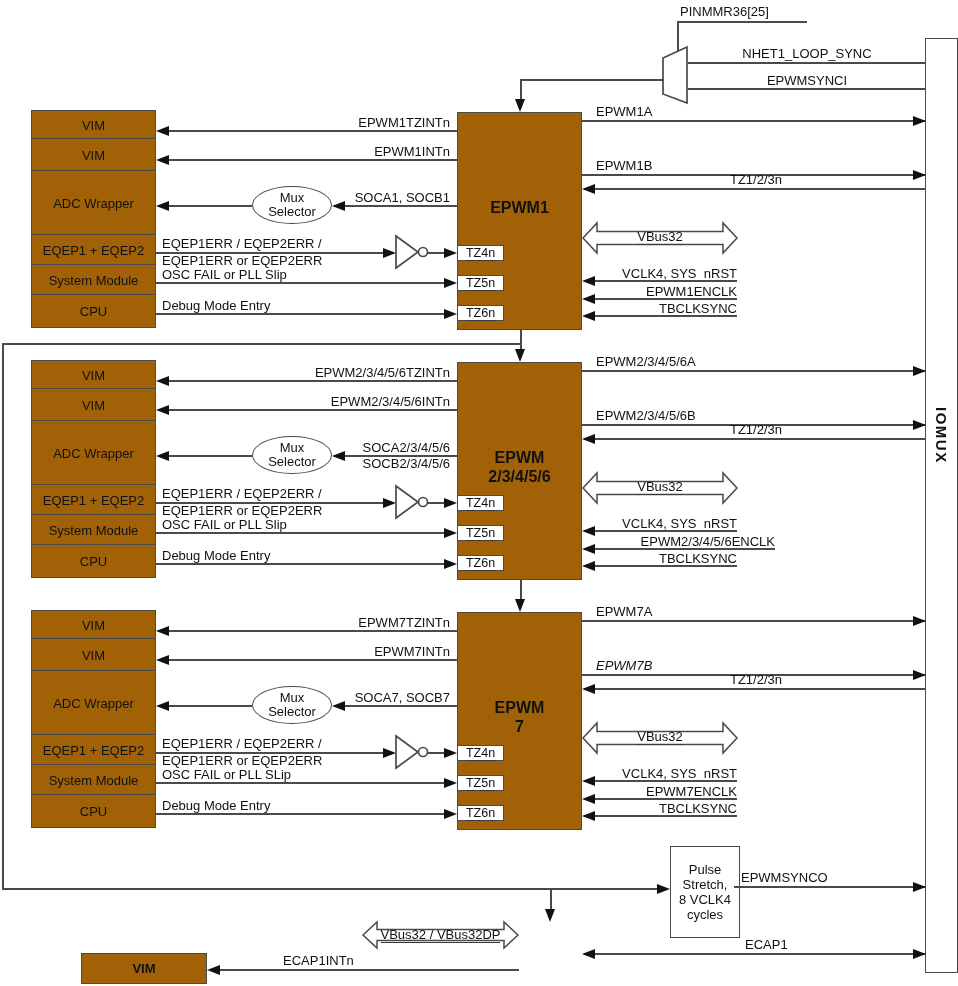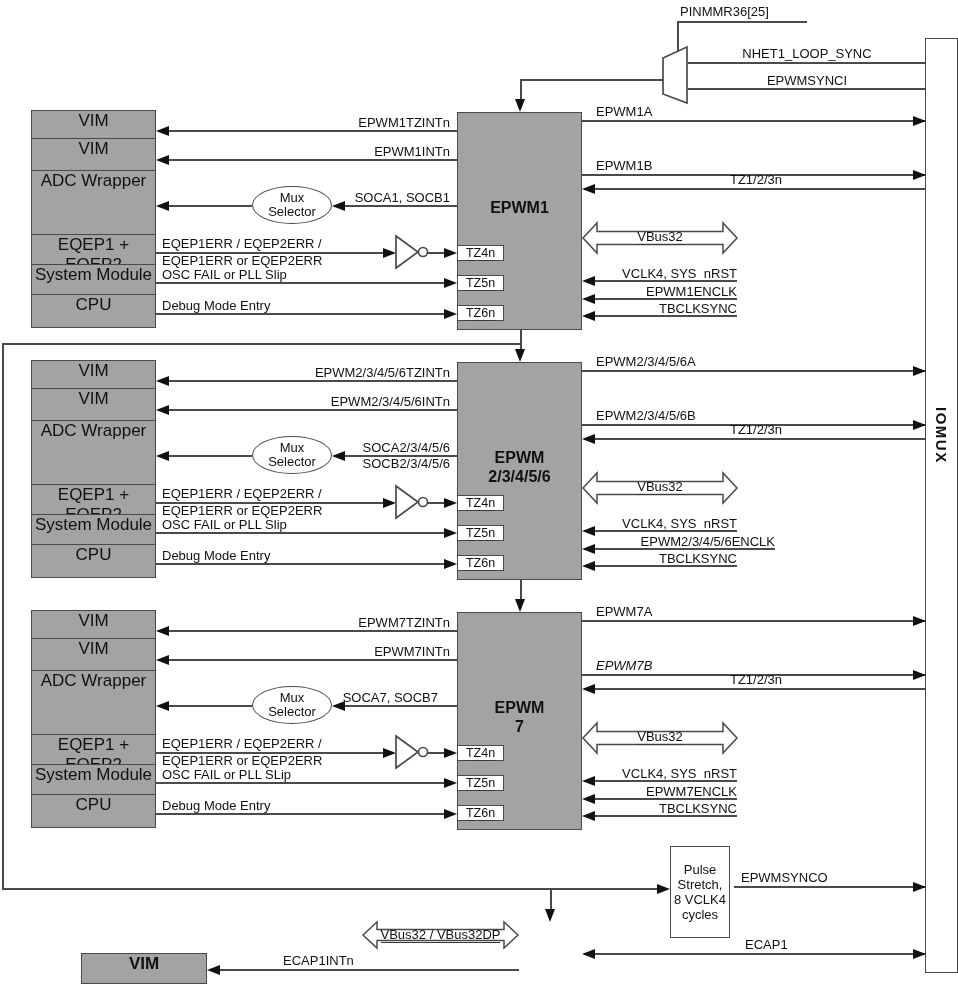--- a/index.html
+++ b/index.html
@@ -5,21 +5,21 @@
   html,body{margin:0;padding:0;background:#fff;font-family:"Liberation Sans","DejaVu Sans",sans-serif;}
   #stage{position:relative;width:958px;height:986px;background:#fff;overflow:hidden;color:#111;}
   .wh{position:absolute;height:1.7px;background:#4a4a4a;}
   .wv{position:absolute;width:1.7px;background:#4a4a4a;}
   .al{position:absolute;width:0;height:0;border:5px solid transparent;border-left:0;border-right:13px solid #111;}
   .ar{position:absolute;width:0;height:0;border:5px solid transparent;border-right:0;border-left:13px solid #111;}
   .ad{position:absolute;width:0;height:0;border:5px solid transparent;border-bottom:0;border-top:13px solid #111;}
   .lbl{position:absolute;font-size:13px;line-height:13px;color:#111;white-space:nowrap;}
   .r{text-align:right;}
   .c{text-align:center;}
-  .bx{position:absolute;border:1.7px solid #4a4a4a;background:#a3a3a3;box-sizing:border-box;display:flex;justify-content:center;font-size:17px;color:#111;text-align:center;}
+  .bx{position:absolute;border:1.7px solid #4a4a4a;background:#a16207;box-sizing:border-box;display:flex;align-items:center;justify-content:center;font-size:13px;color:#111;text-align:center;}
   .tzb{position:absolute;border:1.5px solid #4a4a4a;background:#fff;box-sizing:border-box;display:flex;align-items:center;justify-content:center;font-size:12.5px;color:#111;}
   .u{border-bottom:1.4px solid #3a3a3a;padding-bottom:0px;}
   .sec{position:absolute;left:0;width:958px;height:0;}
   .blkLabel{position:absolute;font-weight:bold;font-size:16px;line-height:19px;text-align:center;color:#111;}
   .ell{position:absolute;border:1.7px solid #4a4a4a;border-radius:50%;background:#fff;display:flex;flex-direction:column;align-items:center;justify-content:center;font-size:13px;line-height:14px;box-sizing:border-box;}
   .pulse{position:absolute;border:1.7px solid #4a4a4a;background:#fff;box-sizing:border-box;display:flex;flex-direction:column;align-items:center;justify-content:center;font-size:13px;line-height:15px;text-align:center;}
   .bold{font-weight:bold;}
   .iomux{position:absolute;left:925px;top:38px;width:33px;height:935px;border:1.7px solid #4a4a4a;background:#fff;box-sizing:border-box;}
   .iomux span{position:absolute;top:368px;left:50%;transform:translateX(-50%);writing-mode:vertical-rl;font-weight:bold;font-size:15px;letter-spacing:1.5px;color:#111;}
   svg{position:absolute;overflow:visible;}
@@ -285,21 +285,21 @@
       </div>
 
     <div class="lbl r" style="left:250px;top:6px;width:200px;">EPWM7TZINTn</div>
     <i class="wh" style="left:158px;top:20px;width:299px;"></i>
     <i class="al" style="left:156px;top:16px;"></i>
 
     <div class="lbl r" style="left:250px;top:35px;width:200px;">EPWM7INTn</div>
     <i class="wh" style="left:158px;top:49px;width:299px;"></i>
     <i class="al" style="left:156px;top:45px;"></i>
 
-    <div class="lbl r" style="left:288px;top:81px;width:150px;">SOCA7, SOCB7</div>
+    <div class="lbl r" style="left:300px;top:81px;width:150px;">SOCA7, SOCB7</div>
     <div class="lbl r" style="left:300px;top:97px;width:150px;"></div>
     <i class="wh" style="left:334px;top:95px;width:123px;"></i>
     <i class="al" style="left:332px;top:91px;"></i>
     <div class="ell" style="left:252px;top:76px;width:80px;height:38px;">
       <span>Mux</span>
       <span>Selector</span>
     </div>
     <i class="wh" style="left:158px;top:95px;width:94px;"></i>
     <i class="al" style="left:156px;top:91px;"></i>
 
@@ -360,21 +360,21 @@
 
     <div class="lbl r" style="left:587px;top:175px;width:150px;">EPWM7ENCLK</div>
     <i class="wh" style="left:588px;top:188px;width:149px;"></i>
     <i class="al" style="left:582px;top:184px;"></i>
 
     <div class="lbl r" style="left:587px;top:192px;width:150px;">TBCLKSYNC</div>
     <i class="wh" style="left:588px;top:205px;width:149px;"></i>
     <i class="al" style="left:582px;top:201px;"></i>
   </div>
 
-  <div class="pulse" style="left:670px;top:846px;width:60px;height:92px;">
+  <div class="pulse" style="left:670px;top:846px;width:70px;height:92px;">
     <span>Pulse</span>
     <span>Stretch,</span>
     <span>8 VCLK4</span>
     <span>cycles</span>
   </div>
   <div class="lbl" style="left:741px;top:871px;">EPWMSYNCO</div>
   <i class="wh" style="left:734px;top:886px;width:192px;"></i>
   <i class="ar" style="left:913px;top:882px;"></i>
 
 

